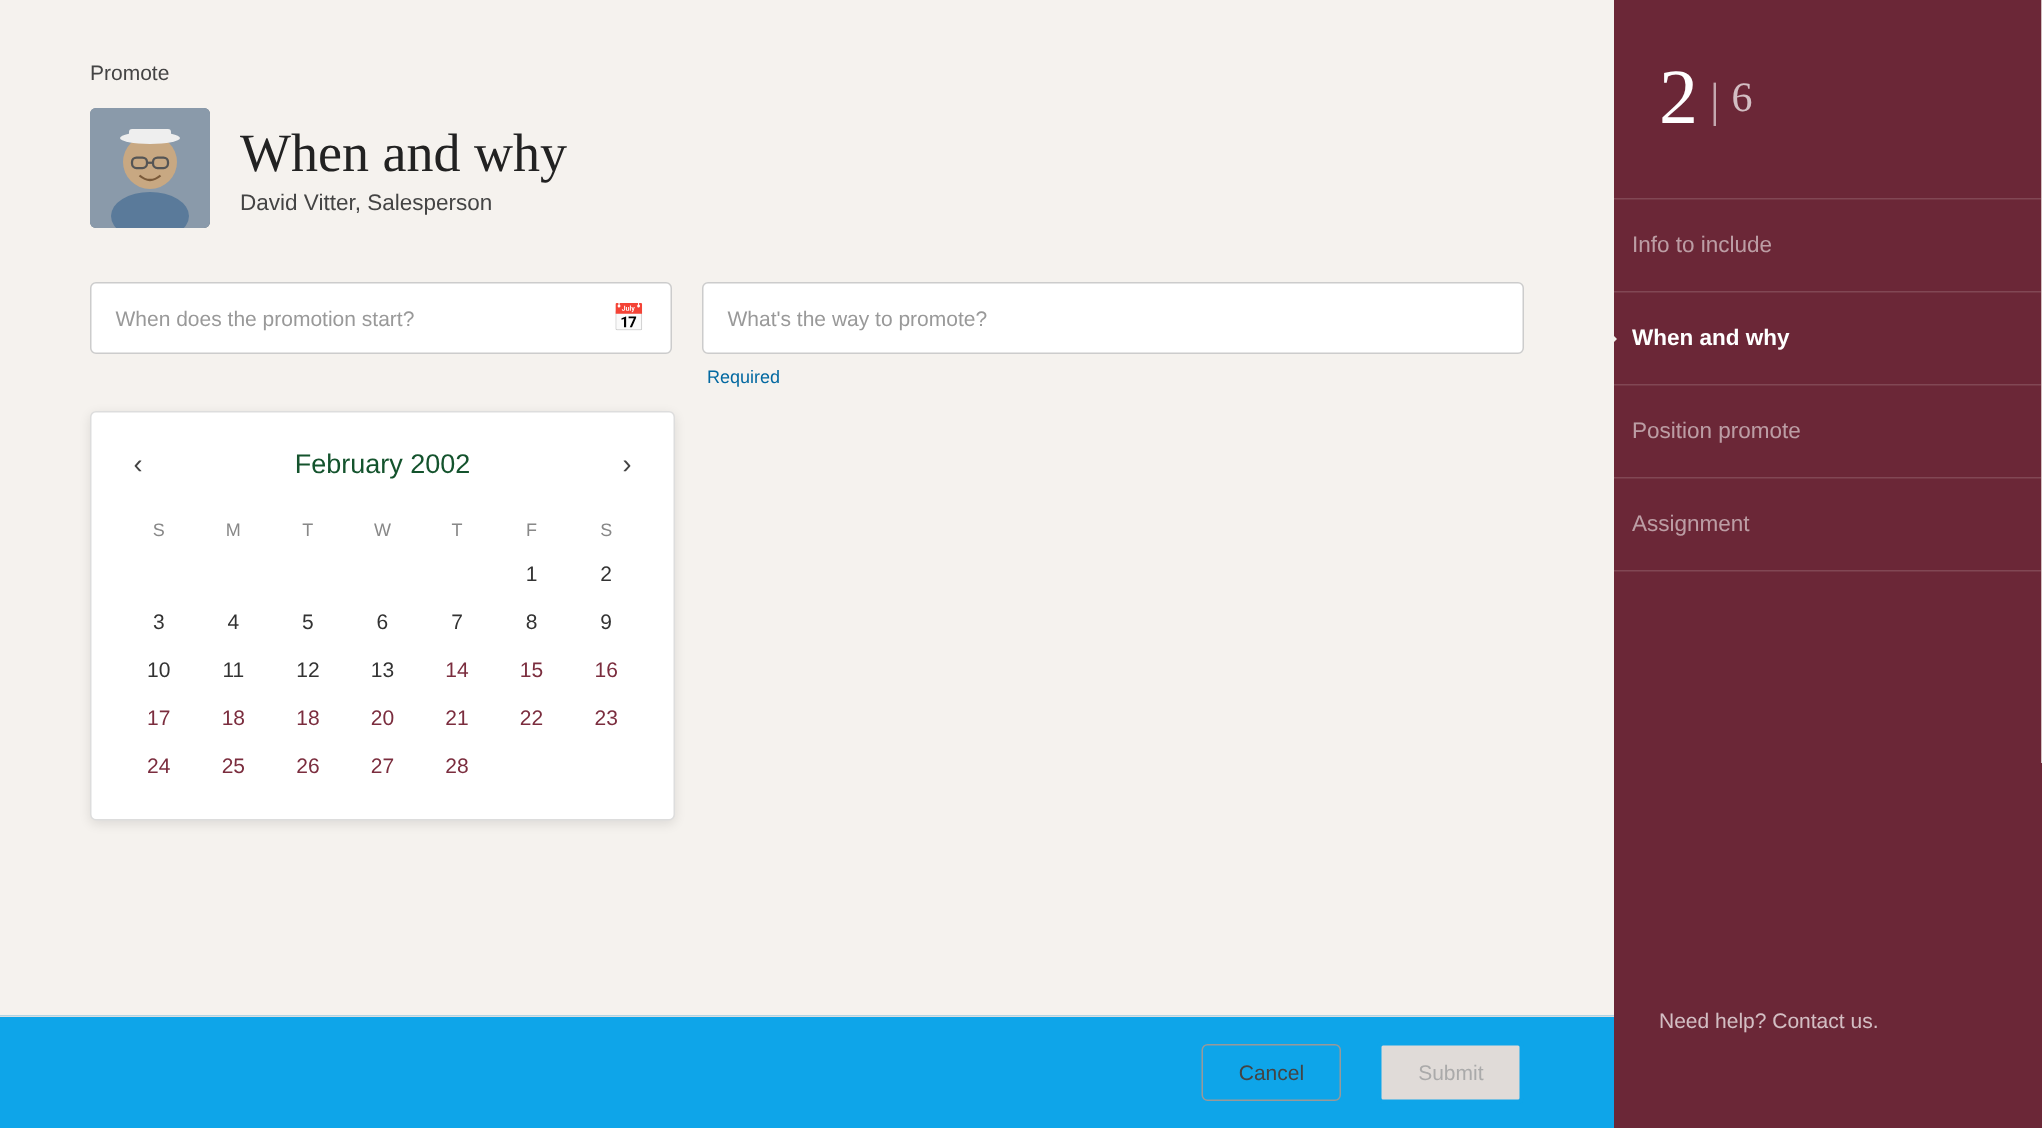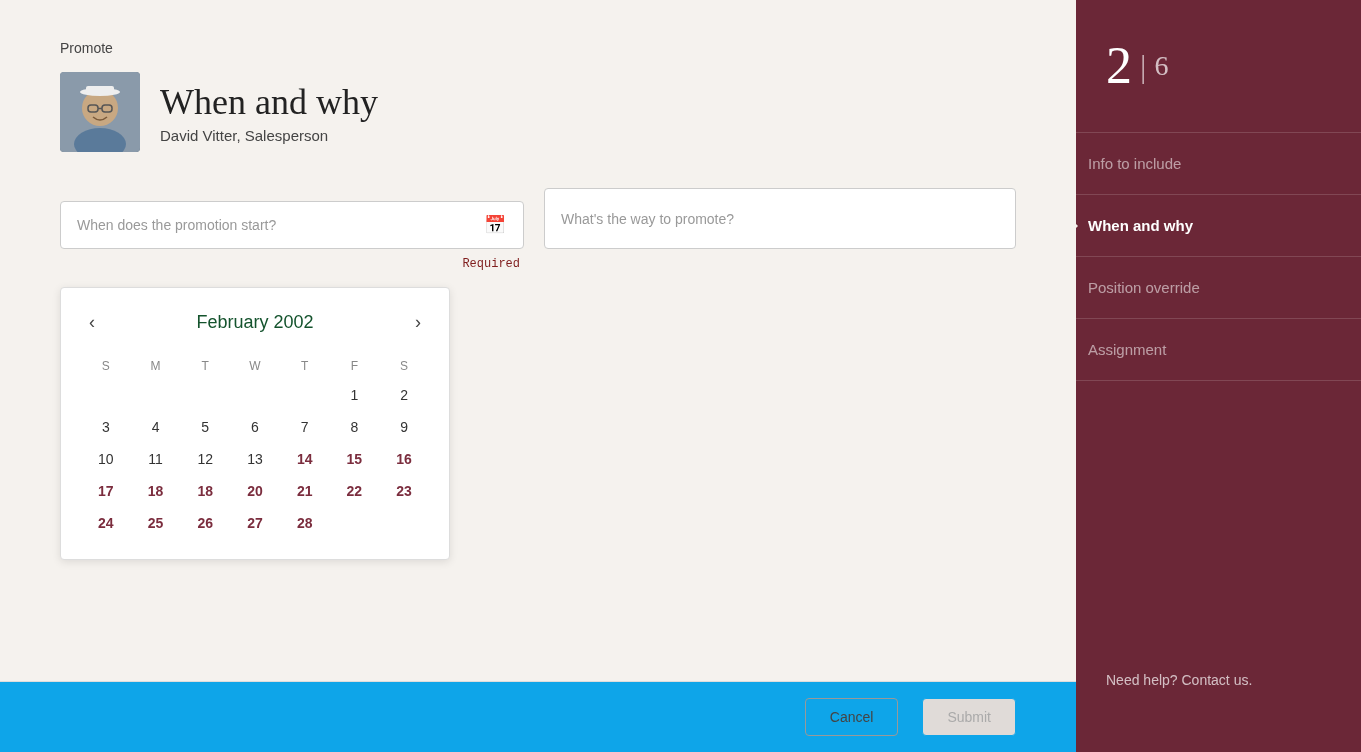--- a/index.html
+++ b/index.html
@@ -73,39 +73,38 @@
       padding: 12px 16px;
       font-family: Arial, sans-serif;
       font-size: 14px;
       color: #999;
       display: flex;
       align-items: center;
       justify-content: space-between;
     }
 
     .input-field.date-input {
-      width: 464px;
-      margin-top: 13px;
+      width: 388px;
     }
 
     .input-field.why-input {
       width: 460px;
       flex: 1;
     }
 
     .calendar-icon {
       font-size: 18px;
       color: #555;
       cursor: pointer;
     }
 
     .required-text {
-      font-family: Liberation Mono, monospace;
+      font-family: Liberation Sans, sans-serif;
       font-size: 12px;
-      color: #7f1d1d;
+      color: #0369a1;
       text-align: right;
       margin-bottom: 8px;
     }
 
     
     .calendar-container {
       background: #fff;
       border: 1px solid #ddd;
       border-radius: 4px;
       width: 390px;
@@ -159,21 +158,21 @@
       cursor: pointer;
       width: 50px;
     }
 
     .calendar-grid td.current-month {
       color: #333;
     }
 
     .calendar-grid td.highlight {
       color: #7b2d3e;
-      font-weight: bold;
+      font-weight: normal;
     }
 
     
     .bottom-bar {
       position: absolute;
       bottom: 0;
       left: 0;
       right: 0;
       padding: 16px 60px;
       display: flex;
@@ -202,21 +201,21 @@
       padding: 10px 24px;
       font-size: 14px;
       font-family: Arial, sans-serif;
       cursor: pointer;
       color: #222;
       font-weight: bold;
     }
 
     .btn-submit {
       background: #e0dbd8;
-      border: 1px solid #0ea5e9;
+      border: 3px solid #0ea5e9;
       border-radius: 4px;
       padding: 10px 24px;
       font-size: 14px;
       font-family: Arial, sans-serif;
       cursor: not-allowed;
       color: #aaa;
     }
 
     
     .sidebar {
@@ -432,21 +431,21 @@
   </div>
 
   <div class="sidebar-nav">
     <div class="sidebar-item">
       <span>Info to include</span>
     </div>
     <div class="sidebar-item active">
       <span>When and why</span>
     </div>
     <div class="sidebar-item">
-      <span>Position override</span>
+      <span>Position promote</span>
     </div>
     <div class="sidebar-item">
       <span>Assignment</span>
     </div>
   </div>
 
   <div class="sidebar-footer">Need help? Contact us.</div>
 </div>
 
 </body></html>

